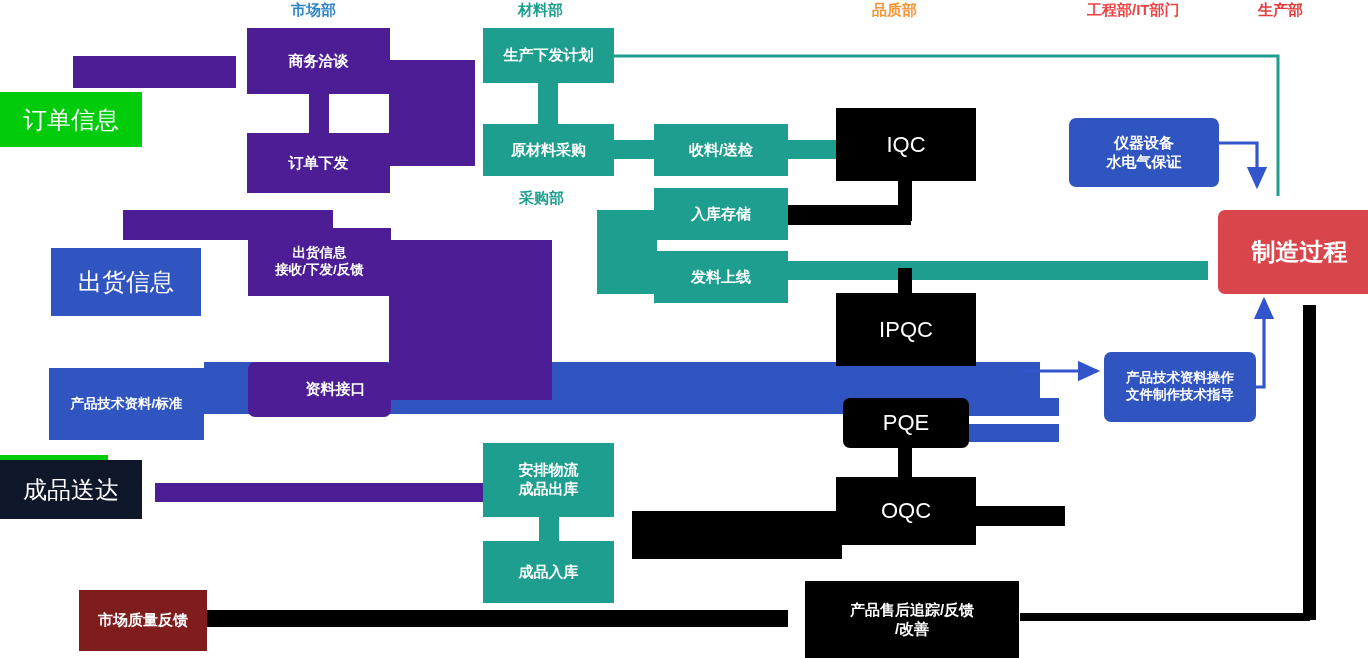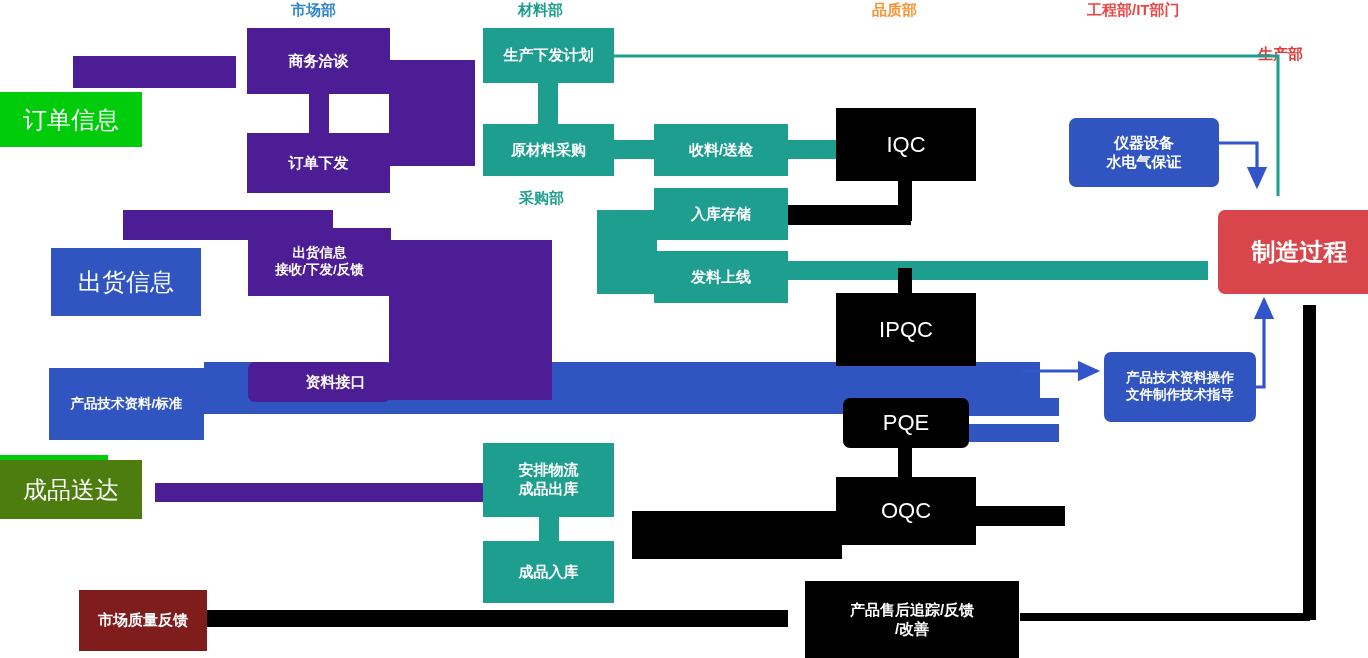--- a/index.html
+++ b/index.html
@@ -38,21 +38,21 @@
     font-weight: bold;
     font-size: 15px;
     white-space: nowrap;
     line-height: 1;
   }
 
   
   .c-blue      { background: #4c1d95; }
   .c-blue-dk   { background: #3055c0; }
   .c-green     { background: #00cc0b; }
-  .c-green-lt  { background: #4d7c0f; }
+  .c-green-lt  { background: #0f172a; }
   .c-teal      { background: #1d9e8e; }
   .c-orange    { background: #000000; }
   .c-red       { background: #d8454a; }
   .c-gray      { background: #7f1d1d; align-items: center; }
 
   .rounded { border-radius: 7px; }
   .fs13 { font-size: 13.5px; font-weight: bold; }
   .fs15 { font-size: 15px; font-weight: bold; }
   .fs19 { font-size: 24px; font-weight: normal; }
   .fs22 { font-size: 22px; }
@@ -69,21 +69,21 @@
 <body>
 
 <div id="canvas">
 
   <div id="depts">
       <div class="dept" style="left: 291px; top: 2px; color: rgb(46, 134, 200);">市场部</div>
       <div class="dept" style="left: 518px; top: 2px; color: rgb(29, 158, 142);">材料部</div>
       <div class="dept" style="left: 519px; top: 190px; color: rgb(29, 158, 142);">采购部</div>
       <div class="dept" style="left: 872px; top: 2px; color: rgb(247, 148, 51);">品质部</div>
       <div class="dept" style="left: 1087px; top: 2px; color: #ef4444;">工程部/IT部门</div>
-      <div class="dept" style="left: 1258px; top: 2px; color: rgb(224, 58, 58); margin-top: 44px;">生产部</div>
+      <div class="dept" style="left: 1258px; top: 2px; color: rgb(224, 58, 58);">生产部</div>
     </div>
 
   <div id="bars">
       <div class="bar c-blue" style="left: 73px; top: 56px; width: 163px; height: 32px;"></div>
       <div class="bar c-blue" style="left: 389px; top: 60px; width: 86px; height: 106px;"></div>
       <div class="bar c-blue" style="left: 309px; top: 94px; width: 20px; height: 40px;"></div>
       <div class="bar c-blue" style="left: 389px; top: 133px; width: 86px; height: 33px;"></div>
       <div class="bar c-teal" style="left: 538px; top: 83px; width: 20px; height: 42px;"></div>
       <div class="bar c-teal" style="left: 613px; top: 140px; width: 45px; height: 19px;"></div>
       <div class="bar c-teal" style="left: 786px; top: 140px; width: 54px; height: 19px;"></div>
@@ -137,21 +137,21 @@
       <div class="node c-orange fs22" style="left: 836px; top: 477px; width: 140px; height: 68px;"><span>OQC</span></div>
       <div class="node c-blue-dk fs15 rounded" style="left: 1069px; top: 118px; width: 150px; height: 69px;"><span>仪器设备
 水电气保证</span></div>
       <div class="node c-red fs24 rounded" style="left: 1218px; top: 210px; width: 163px; height: 84px;"><span>制造过程</span></div>
       <div class="node c-blue-dk fs13 rounded" style="left: 1104px; top: 352px; width: 152px; height: 70px;"><span>产品技术资料操作
 文件制作技术指导</span></div>
       <div class="node c-blue-dk fs19" style="left: 51px; top: 248px; width: 150px; height: 68px;"><span>出货信息</span></div>
       <div class="node c-blue fs13" style="left: 248px; top: 228px; width: 143px; height: 68px;"><span>出货信息
 接收/下发/反馈</span></div>
       <div class="node c-blue-dk fs13" style="left: 49px; top: 368px; width: 155px; height: 72px;"><span>产品技术资料/标准</span></div>
-      <div class="node c-blue fs15 rounded" style="left: 248px; top: 362px; width: 143px; height: 40px; padding-left: 32px;"><span>资料接口</span></div>
+      <div class="node c-blue fs15 rounded" style="left: 248px; top: 362px; width: 143px; height: 55px; padding-left: 32px;"><span>资料接口</span></div>
       <div class="node c-green-lt fs19" style="left: 0px; top: 460px; width: 142px; height: 59px;"><span>成品送达</span></div>
       <div class="node c-teal fs15" style="left: 483px; top: 443px; width: 131px; height: 74px;"><span>安排物流
 成品出库</span></div>
       <div class="node c-teal fs15" style="left: 483px; top: 541px; width: 131px; height: 62px;"><span>成品入库</span></div>
       <div class="node c-gray fs15" style="left: 79px; top: 590px; width: 128px; height: 61px;"><span>市场质量反馈</span></div>
       <div class="node c-orange fs15" style="left: 805px; top: 581px; width: 214px; height: 77px;"><span>产品售后追踪/反馈
 /改善</span></div>
     </div>
 
 </div>

